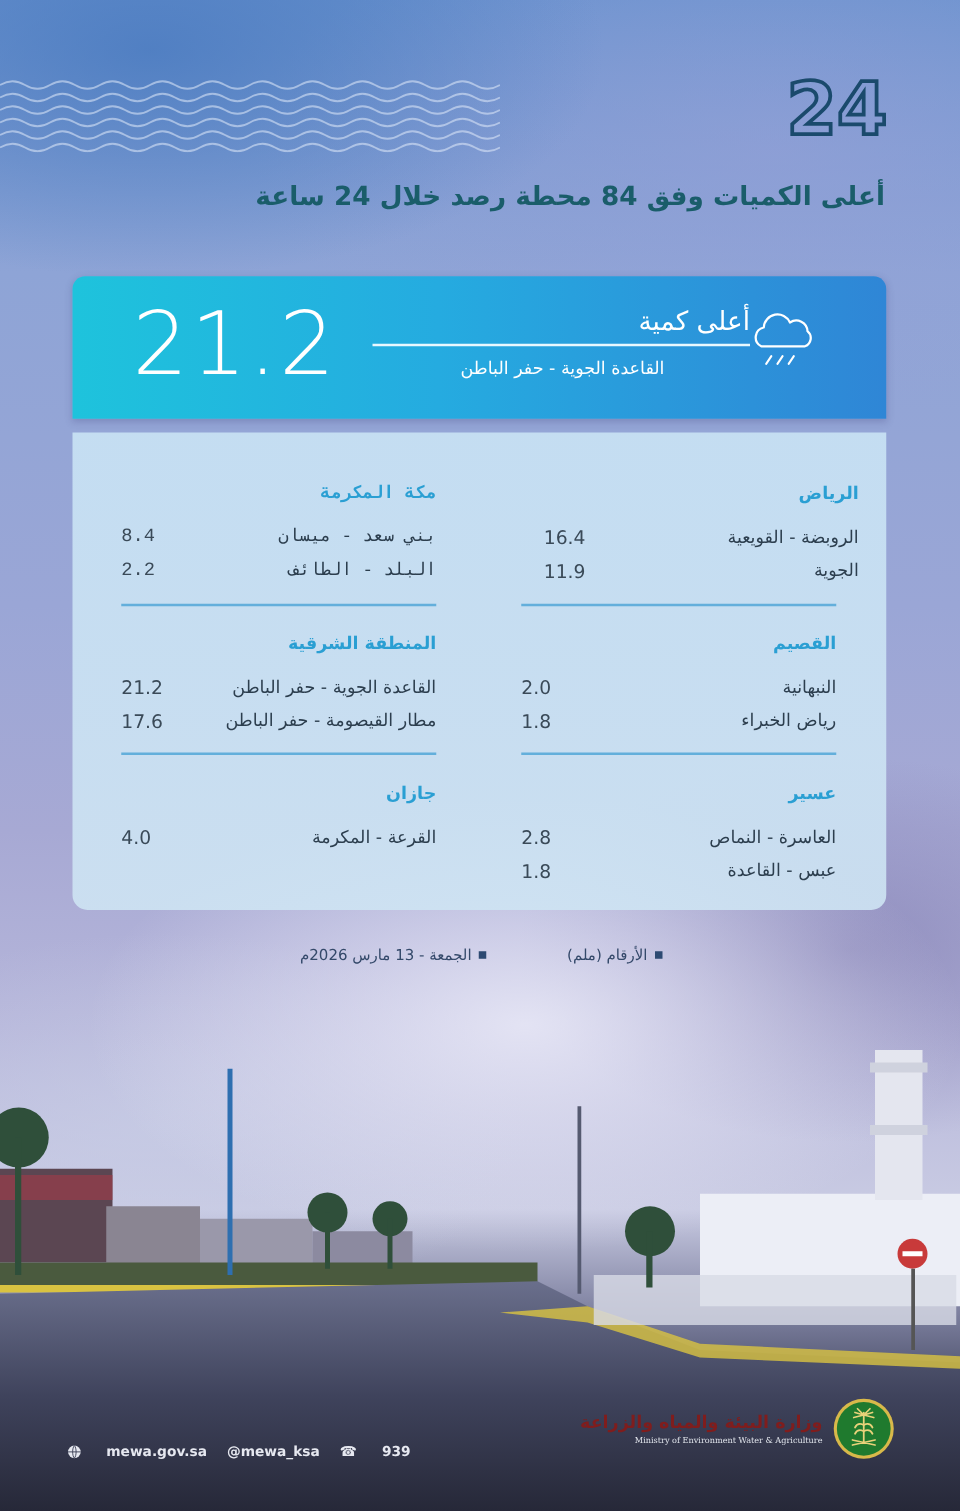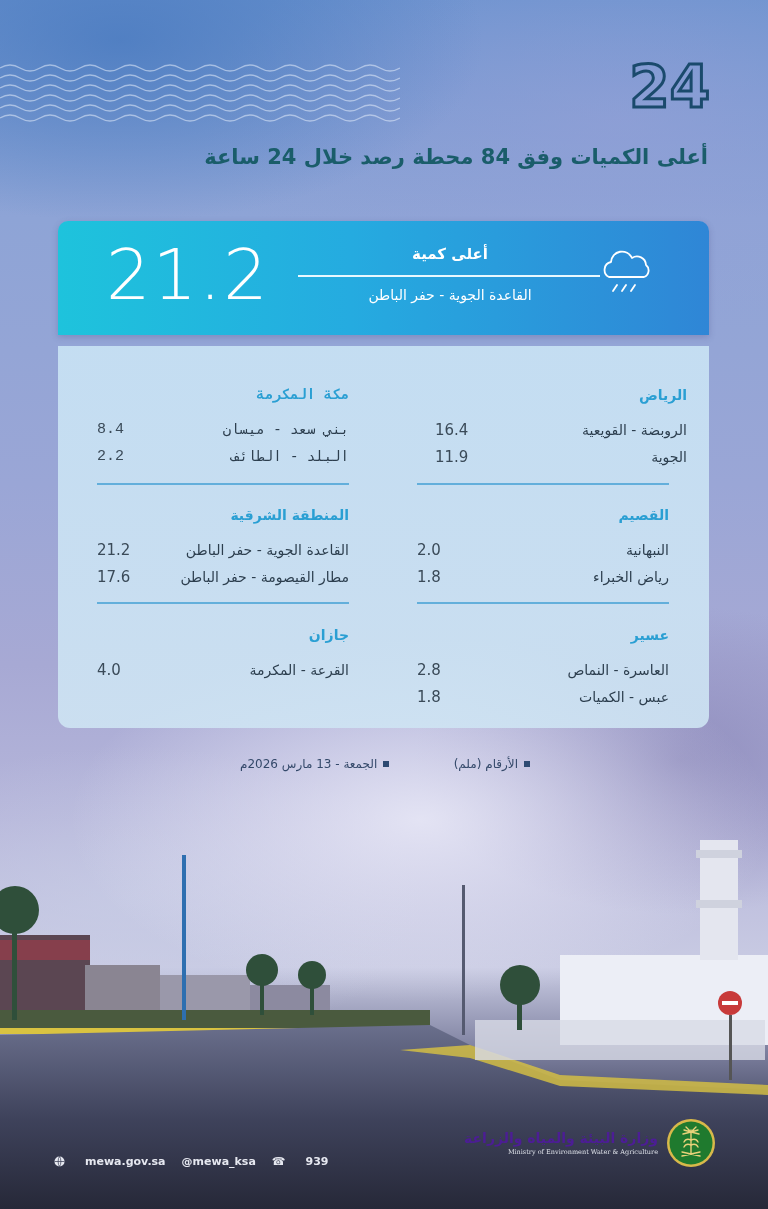--- a/index.html
+++ b/index.html
@@ -54,22 +54,22 @@
     background: linear-gradient(90deg, #1ec3dc 0%, #25abe0 45%, #2f86d6 100%);
     box-shadow: 0 2px 6px rgba(60,60,120,.25);
   }
   .big-number {
     position: absolute; left: 48px; top: 16px;
     font-family: "DejaVu Sans", sans-serif; font-weight: 200;
     font-size: 70px; color: #ffffff; letter-spacing: 2px; line-height: 1.1;
   }
   .card-label {
     position: absolute; left: 242px; width: 300px; top: 24px;
-    text-align: center; direction: rtl;
-    font-size: 15px; font-weight: bold; color: #ffffff;
+    text-align: right; direction: rtl;
+    font-size: 21px; font-weight: normal; color: #ffffff;
   }
   .card-line {
     position: absolute; left: 240px; top: 54px; width: 302px; height: 2px;
     background: #e8f8ff;
   }
   .card-station {
     position: absolute; left: 242px; width: 300px; top: 66px;
     text-align: center; direction: rtl;
     font-size: 14px; color: #ffffff;
   }
@@ -110,21 +110,21 @@
     position: absolute; left: 54px; top: 1155px;
     display: flex; gap: 16px; align-items: center;
     font-size: 11px; color: #e6e8f0; font-weight: bold;
   }
   .flink { display: flex; align-items: center; gap: 20px; }
   .ministry {
     position: absolute; right: 52px; top: 1118px;
     display: flex; align-items: center; gap: 8px;
   }
   .ministry-text { text-align: right; }
-  .ministry-ar { direction: rtl; font-size: 14px; color: #4c1d95; font-weight: bold; }
+  .ministry-ar { direction: rtl; font-size: 14px; color: #7f1d1d; font-weight: bold; }
   .ministry-en { font-size: 6.5px; color: #dfe3ea; margin-top: 2px; font-family: "DejaVu Serif", serif; }
   .logo { width: 50px; height: 50px; }
 </style>
 </head>
 <body>
 
 <div class="bg"></div>
 
 <svg class="waves" viewBox="0 0 400 62" preserveAspectRatio="none">
   <g fill="none" stroke="rgba(225,235,250,0.55)" stroke-width="1.4">
@@ -232,21 +232,21 @@
   </div>
   <div class="sep" style="right:40px; top:256px;"></div>
 
   <div class="region" style="right:40px; top:280px;">
     <div class="region-name">عسير</div>
     <div class="row">
       <span>العاسرة - النماص</span>
       <span class="val">2.8</span>
     </div>
     <div class="row">
-      <span>عبس - الكميات</span>
+      <span>عبس - القاعدة</span>
       <span class="val">1.8</span>
     </div>
   </div>
 
   <div class="region" style="right:360px; top:40px;font-family:Liberation Mono, monospace;">
     <div class="region-name">مكة المكرمة</div>
     <div class="row">
       <span>بني سعد - ميسان</span>
       <span class="val">8.4</span>
     </div>

